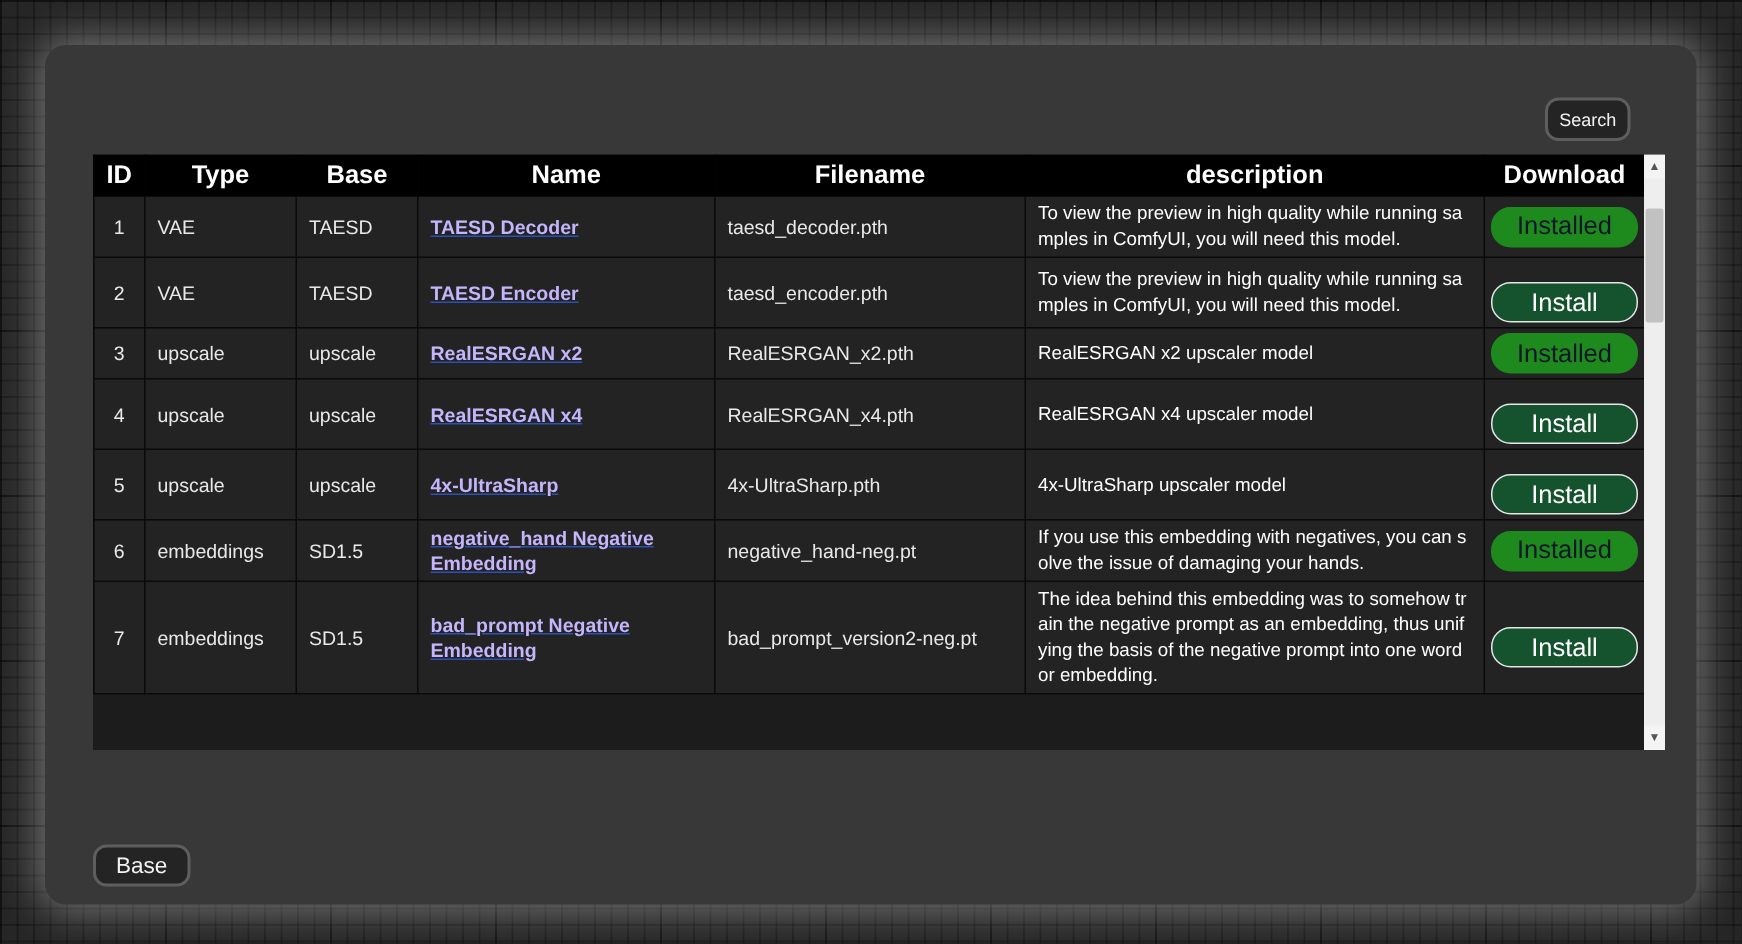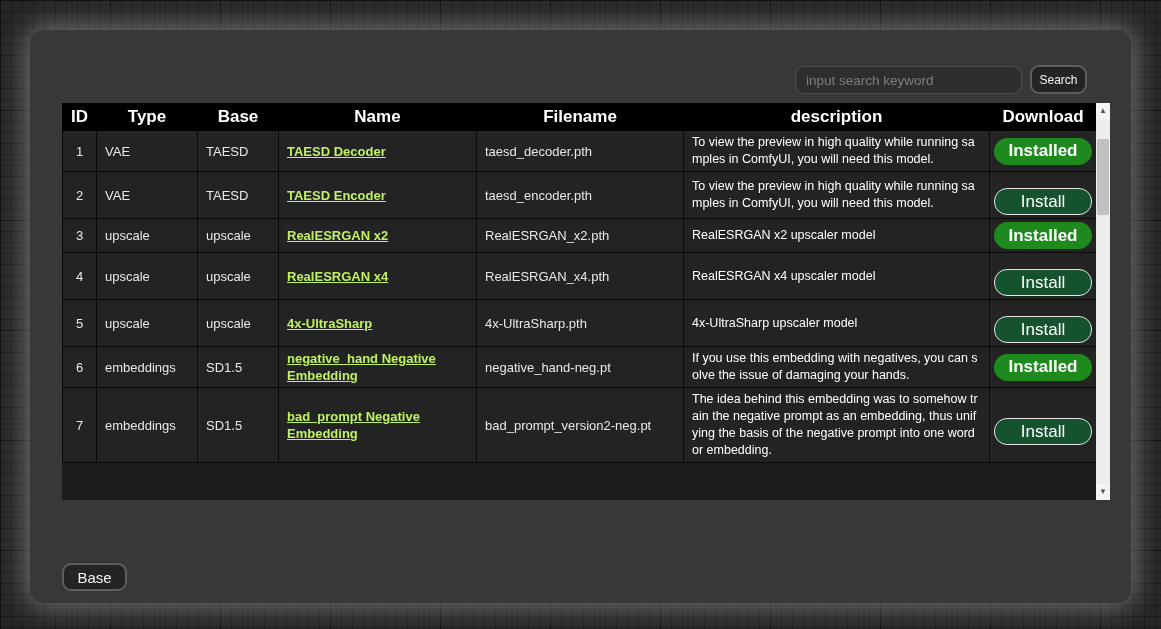--- a/index.html
+++ b/index.html
@@ -57,28 +57,28 @@
   }
   td {
     background:#232323; color:#e8e8e8; font-size:13px; line-height:17px;
     padding:3px 8px; border:1px solid #0a0a0a; vertical-align:middle;
   }
   td.c-id { text-align:center; padding:3px 2px; }
   td.c-desc { font-size:12.5px; color:#ffffff; word-break:break-all; line-height:17px; }
   td.c-dl { text-align:center; padding:3px 4px; }
 
   a.model-link { color:#2d50b4; text-decoration:underline; font-weight:bold; }
-  a.model-link b { color:#bef264; font-size:13px;text-decoration:underline; }
+  a.model-link b { color:#c4b5fd; font-size:13px; }
 
   .dl-btn {
     font-size:17px; border-radius:13px; padding:2px 0; width:98px; height:27px;
     cursor:pointer; font-family:"Liberation Sans","DejaVu Sans",sans-serif;
   }
   .dl-btn.install { background:#14532d; color:#fff; border:1px solid #e6e6e6;margin-top:13px; }
-  .dl-btn.installed { background:#1e8a1e; color:#ffffff; border:1px solid #1e8a1e; font-weight:bold; }
+  .dl-btn.installed { background:#1e8a1e; color:#0f172a; border:1px solid #1e8a1e; font-weight:normal; }
 
   
   .scrollbar {
     position:absolute; right:0; top:0; width:14px; height:397px;
     background:#eeeeee;
   }
   .scrollbar .arrow {
     position:absolute; left:0; width:14px; height:16px; color:#555;
     font-size:8px; text-align:center; line-height:16px; background:#f4f4f4;
   }
@@ -88,21 +88,20 @@
     position:absolute; left:1px; top:36px; width:12px; height:76px;
     background:#c1c1c1; border-radius:2px;
   }
 </style>
 </head>
 <body>
 
 <div class="dialog">
 
 
-  <input class="search-input" type="text" placeholder="input search keyword" style="">
   <button class="btn search-btn">Search</button>
 
   <div class="table-wrap">
     <table>
       <colgroup>
         <col style="width:34px">
           <col style="width:101px">
           <col style="width:81px">
         <col style="width:198px">
           <col style="width:207px">

